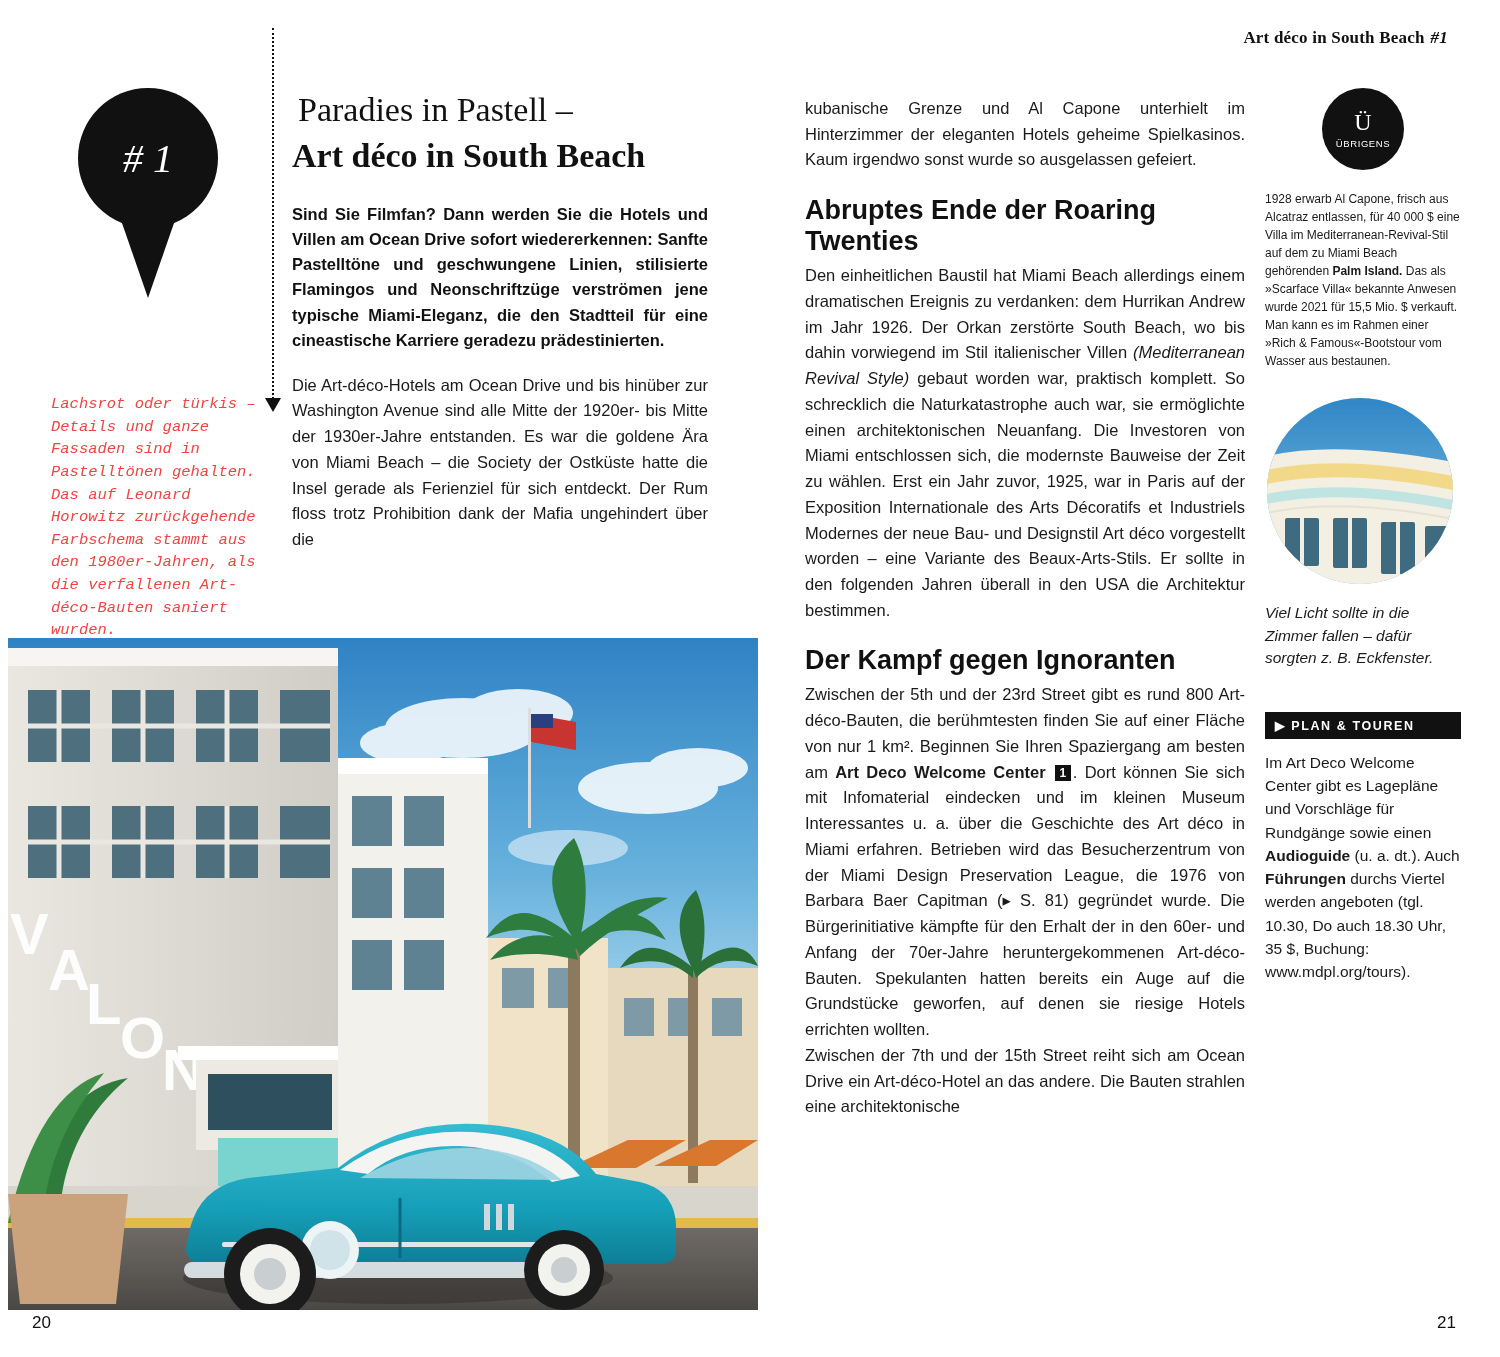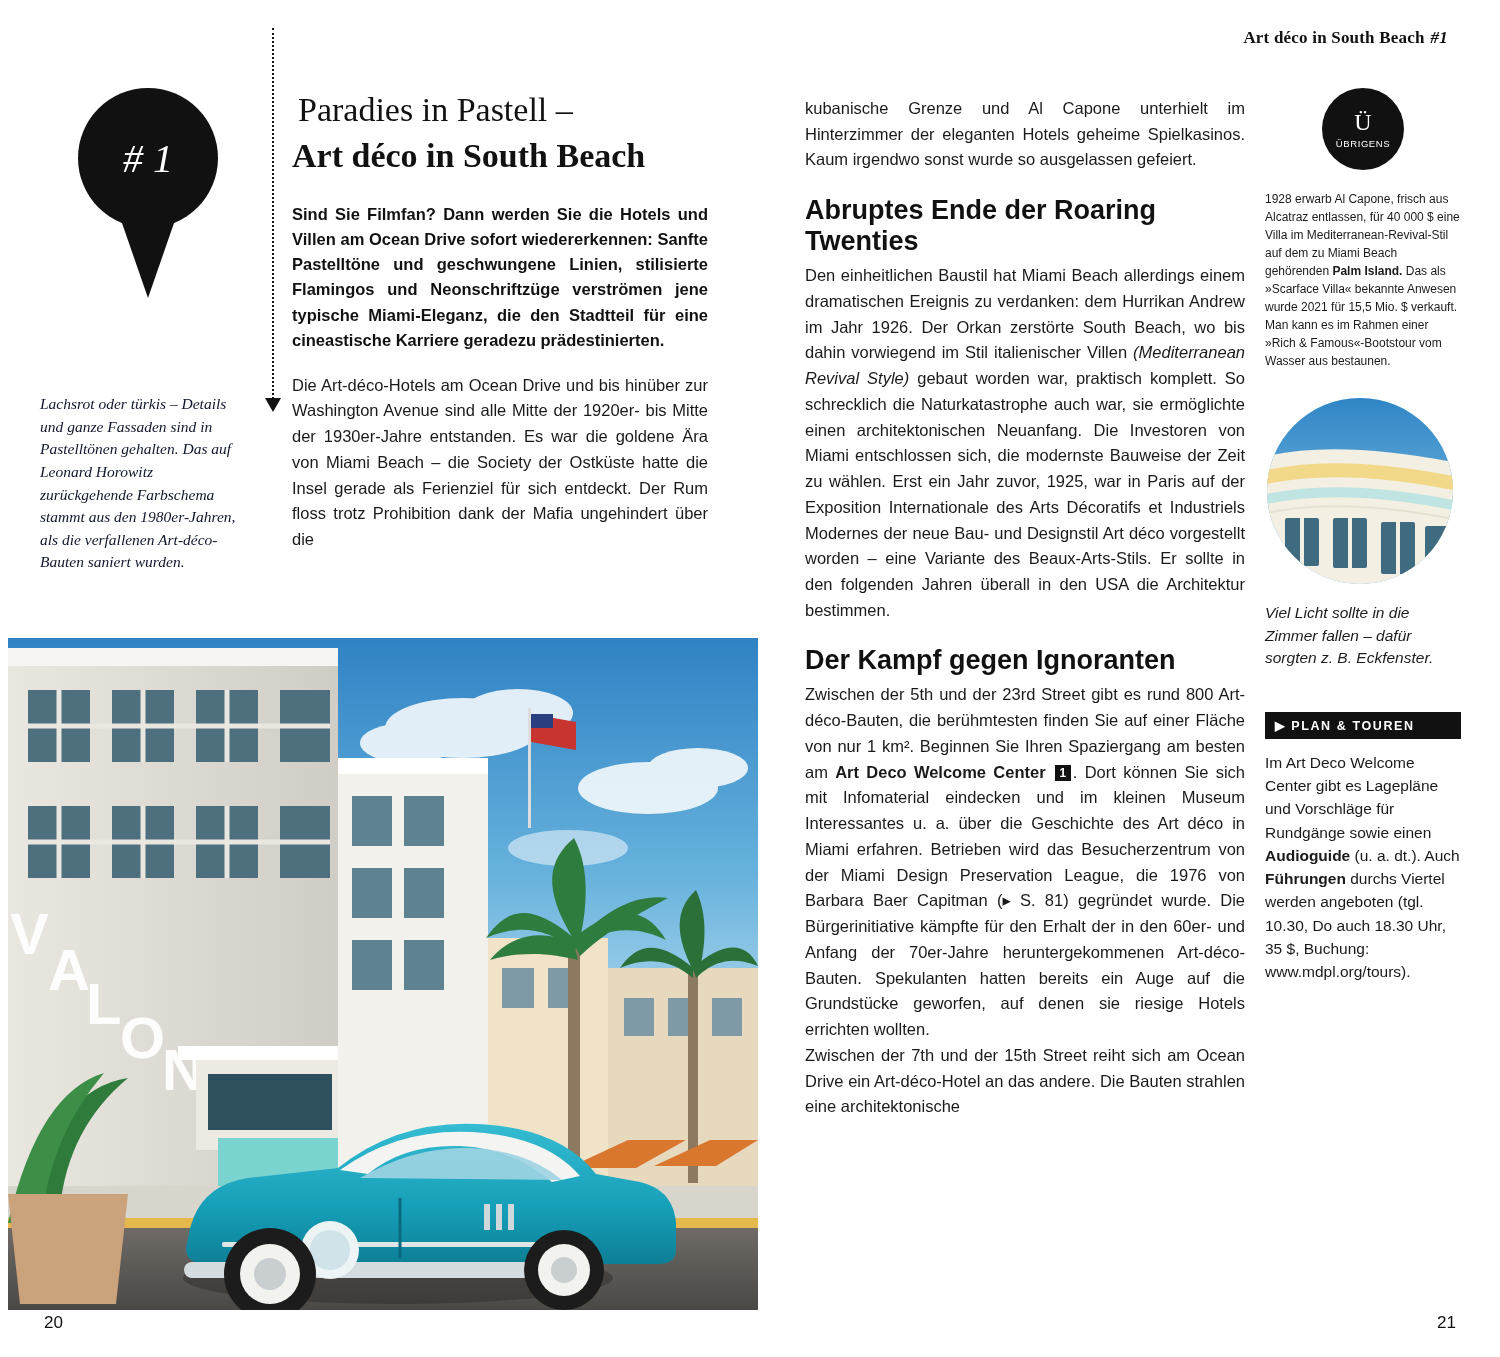--- a/index.html
+++ b/index.html
@@ -83,28 +83,28 @@
     top: 398px;
     width: 0; height: 0;
     border-left: 8px solid transparent;
     border-right: 8px solid transparent;
     border-top: 14px solid #111;
   }
 
   
   .caption-left {
     position: absolute;
-    left: 40px;
+    left: 51px;
     top: 393px;
     width: 208px;
-    font-family: Liberation Serif, serif;
+    font-family: Liberation Mono, monospace;
     font-style: italic;
     font-size: 15.5px;
     line-height: 1.46;
-    color: #0f172a;
+    color: #ef4444;
   }
 
   
   .col1 {
     position: absolute;
     left: 292px;
     top: 84px;
     width: 416px;
   }
   .title-line1 {
@@ -255,21 +255,21 @@
   .plan-text {
     margin-top: 12px;
     font-size: 15.5px;
     line-height: 1.5;
     color: #1a1a1a;
   }
 
   
   .folio-left {
     position: absolute;
-    left: 44px;
+    left: 32px;
     bottom: 24px;
     font-size: 17px;
     color: #111;
   }
   .folio-right {
     position: absolute;
     right: 44px;
     bottom: 24px;
     font-size: 17px;
     color: #111;

